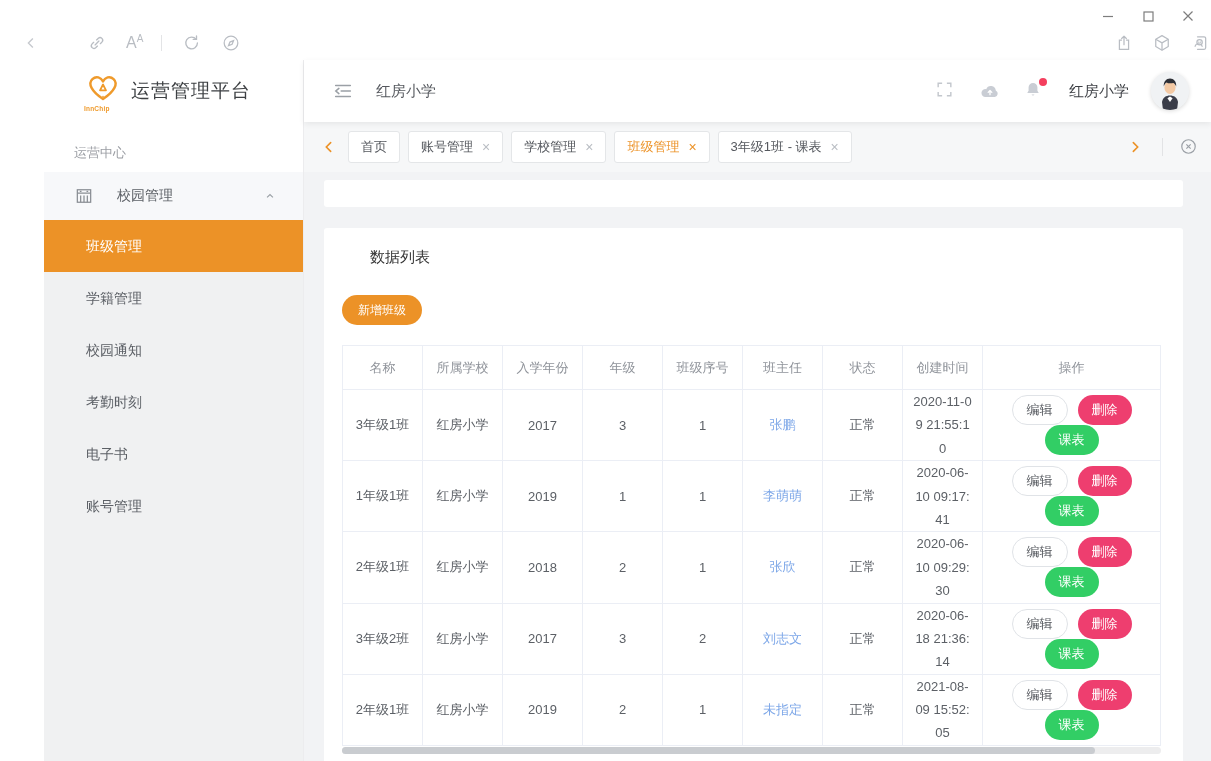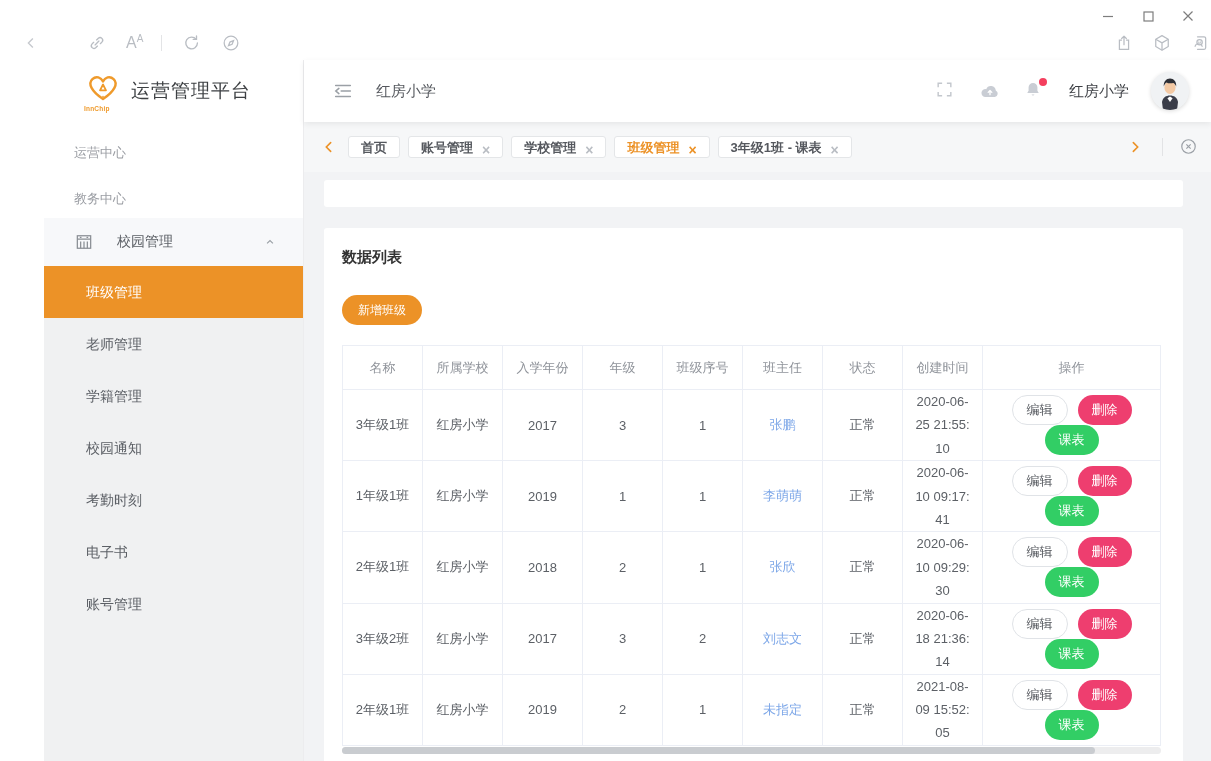--- a/index.html
+++ b/index.html
@@ -57,35 +57,35 @@
   .ph-user { font-size:15px; color:#3c3f44; margin-left:2px; }
   .avatar { width:38px; height:38px; border-radius:50%; overflow:hidden; background:#f0f2f4;
     box-shadow:0 1px 4px rgba(0,0,0,.15); cursor:pointer; flex-shrink:0; }
 
   
   .tabbar { height:50px; background:#f6f7f8; display:flex; align-items:center;
     padding:0 12px 0 14px; gap:8px; flex-shrink:0; }
   .tab-nav { width:22px; height:22px; color:var(--accent); cursor:pointer;
     display:flex; align-items:center; justify-content:center; }
   .tabs { display:flex; gap:8px; align-items:center; flex:1; }
-  .tab { height:22px; background:#fff; border:1px solid #e4e6e8; border-radius:3px;
-    display:flex; align-items:flex-end; padding:0 12px; font-size:13px; color:#55585e;
-    cursor:pointer; white-space:nowrap;font-weight:bold; }
+  .tab { height:32px; background:#fff; border:1px solid #e4e6e8; border-radius:3px;
+    display:flex; align-items:center; padding:0 12px; font-size:13px; color:#55585e;
+    cursor:pointer; white-space:nowrap; }
   .tab .tab-close { margin-left:9px; color:#b9bdc3; font-size:14px; line-height:1; }
   .tab.active { color:var(--accent); }
   .tab.active .tab-close { color:var(--accent); }
   .tabbar .vdiv2 { width:1px; height:18px; background:#e2e3e5; margin:0 8px; }
   .close-all { width:20px; height:20px; color:#9ba0a6; cursor:pointer; }
 
   
   .content { flex:1; background:#f2f3f5; padding:8px 28px 0 20px;
     display:flex; flex-direction:column; overflow:hidden; }
   .white-strip { height:27px; background:#fff; border-radius:3px; margin-bottom:21px; flex-shrink:0; }
   .card { background:#fff; border-radius:3px 3px 0 0; flex:1; padding:20px 22px 0 18px; overflow:hidden; }
-  .card-title { font-size:15px; font-weight:bold; color:#333; margin-bottom:28px; }
+  .card-title { font-size:15px; font-weight:normal; color:#333; margin-bottom:28px;margin-left:28px; }
   .add-btn { height:30px; padding:0 16px; border:none; border-radius:15px;
     background:var(--accent); color:#fff; font-size:12px; cursor:pointer; margin-bottom:20px;
     font-family:inherit; }
 
   table { width:100%; border-collapse:collapse; table-layout:fixed; font-size:13px; color:#5c6066; }
   th,td { border:1px solid #ebeef5; text-align:center; padding:0 6px;margin-left:32px; }
   th { height:44px; font-weight:normal; color:#8f939a; }
   td { height:63px; }
   .cell-date { word-break:break-all; line-height:1.8; padding:0 10px; }
   .teacher-link { color:var(--link); cursor:pointer; }
@@ -187,39 +187,37 @@
           <circle cx="19" cy="25.5" r="0.8" fill="#ef9a2b" stroke="none"></circle>
         </svg>
         <span class="logo-brand">InnChip</span>
       </span>
       <span class="logo-title">运营管理平台</span>
     </div>
 
     <nav class="menu">
       <div class="group-label">运营中心</div>
 
-      <div class="group-label" style="padding-top:18px;">教务中心</div>
       <div class="menu-item expanded">
         <span class="mi-icon">
           <svg width="20" height="20" viewBox="0 0 24 24" fill="none" stroke="currentColor" stroke-width="1.5">
               <rect x="4" y="4.5" width="16" height="15"></rect>
               <path d="M4 8.5h16M8 19.5v-8M12 19.5v-8M16 19.5v-8M7 6.5h2M15 6.5h2"></path>
             </svg>
         </span>
         <span class="mi-label">校园管理</span>
         <span>
           <svg width="14" height="14" viewBox="0 0 24 24" fill="none" stroke="#9ba0a6" stroke-width="2">
               <path d="M7 14.5 12 9.5l5 5"></path>
             </svg>
         </span>
       </div>
 
       <div class="submenu">
           <div class="sub-item active">班级管理</div>
-          <div class="sub-item">老师管理</div>
           <div class="sub-item">学籍管理</div>
           <div class="sub-item">校园通知</div>
           <div class="sub-item">考勤时刻</div>
           <div class="sub-item">电子书</div>
           <div class="sub-item">账号管理</div>
         </div>
     </nav>
   </aside>
 
   <div class="main">
@@ -338,21 +336,21 @@
             </thead>
           <tbody>
               <tr>
                 <td>3年级1班</td>
                 <td>红房小学</td>
                 <td>2017</td>
                 <td>3</td>
                 <td>1</td>
                 <td><span class="teacher-link">张鹏</span></td>
                 <td>正常</td>
-                <td class="cell-date">2020-06-25 21:55:10</td>
+                <td class="cell-date">2020-11-09 21:55:10</td>
                 <td><button class="row-btn btn-edit">编辑</button><button class="row-btn btn-del">删除</button><button class="row-btn btn-sched">课表</button></td>
               </tr>
               <tr>
                 <td>1年级1班</td>
                 <td>红房小学</td>
                 <td>2019</td>
                 <td>1</td>
                 <td>1</td>
                 <td><span class="teacher-link">李萌萌</span></td>
                 <td>正常</td>

